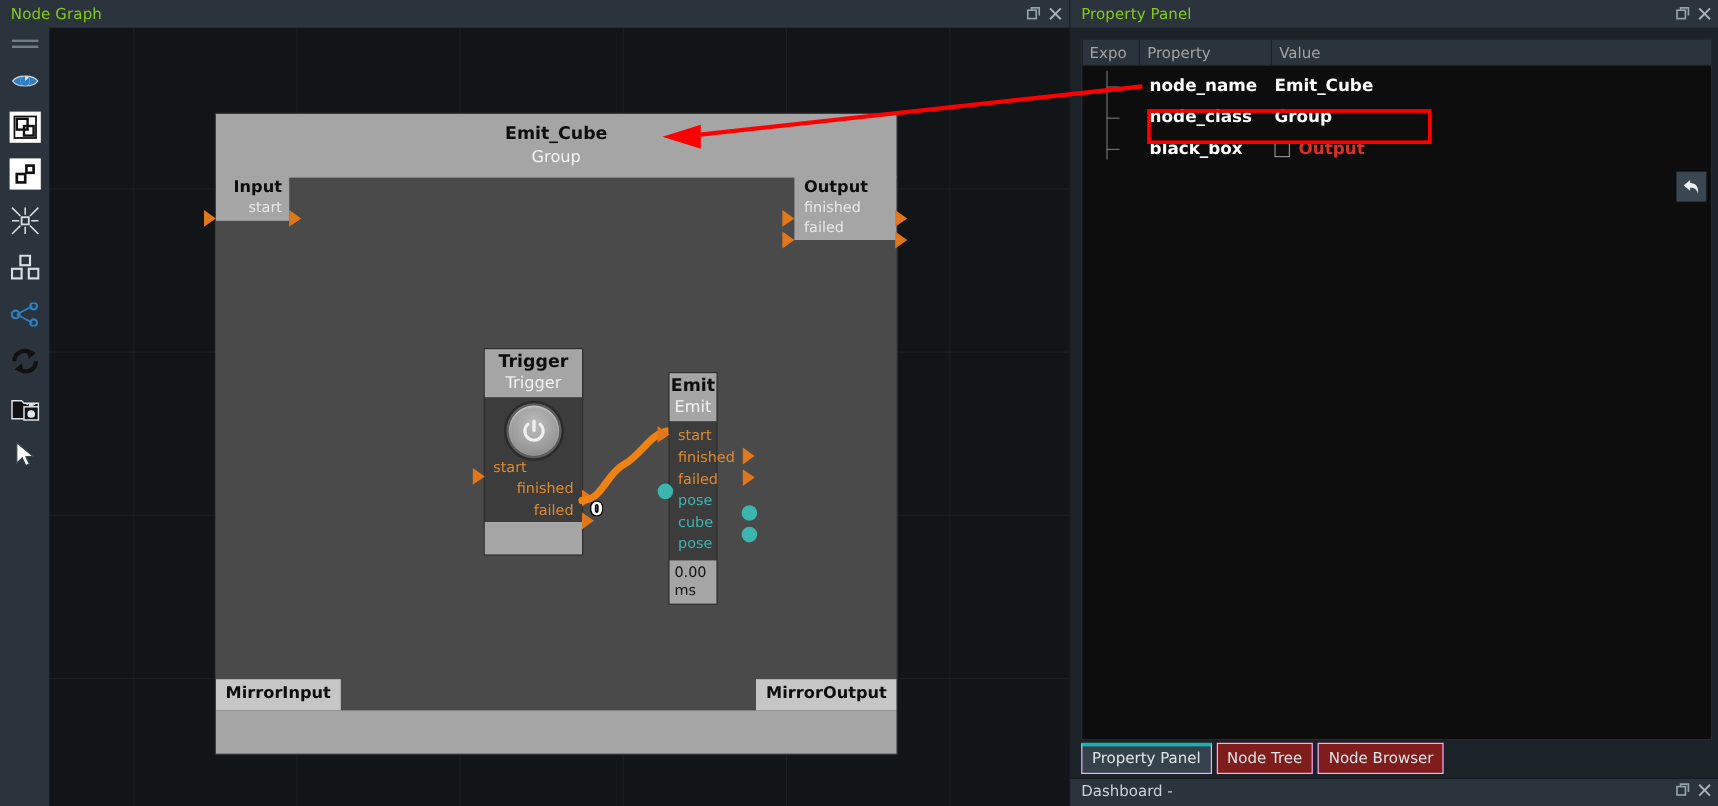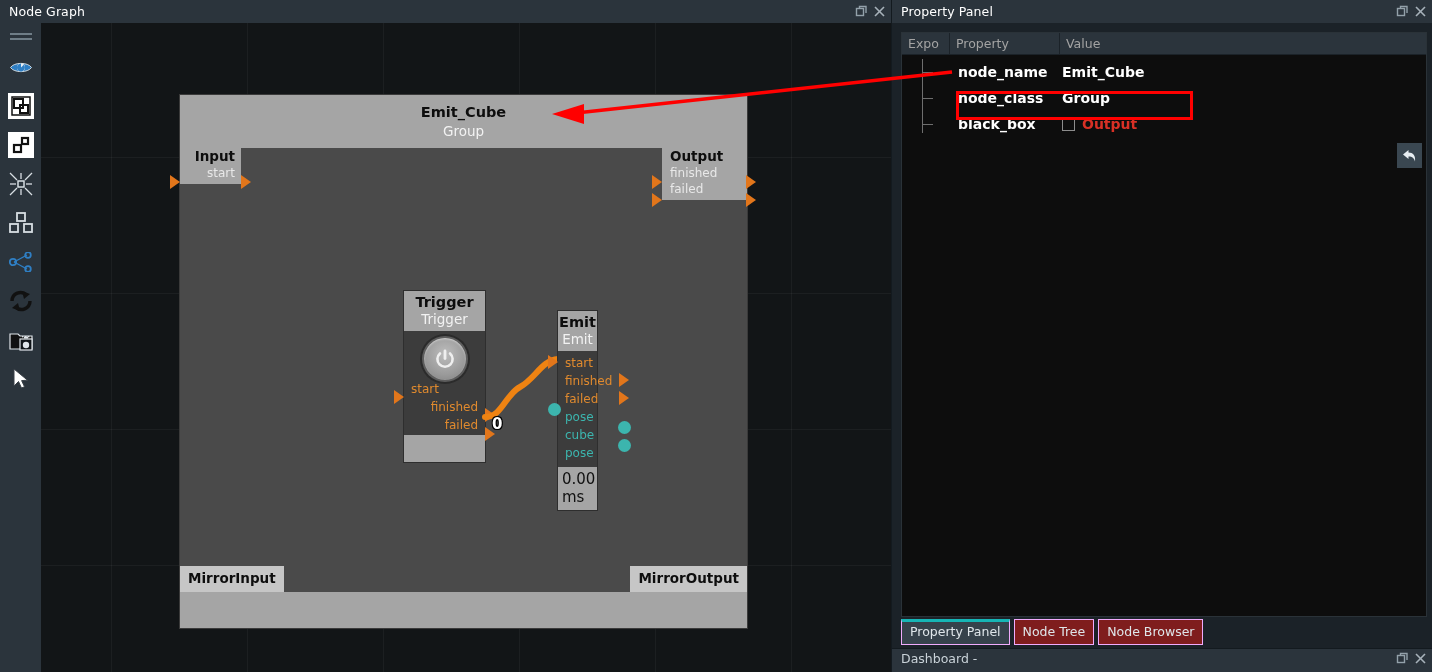--- a/index.html
+++ b/index.html
@@ -23,21 +23,21 @@
     position: relative;
     width: 891px; height: 672px;
     background: #2b343c;
     display: flex; flex-direction: column;
   }
   .panel-titlebar {
     height: 23px;
     background: #2b343c;
     display: flex; align-items: center;
     padding: 0 4px 0 9px;
-    color: #ffffff;
+    color: #84cc16;
     font-size: 12.5px;
     flex: 0 0 auto;
     position: relative;
   }
   .panel-titlebar .title { flex: 1 1 auto; letter-spacing: .1px; }
   .titlebar-btns { display: flex; align-items: center; gap: 3px; }
   .tb-btn {
     width: 15px; height: 15px;
     display: flex; align-items: center; justify-content: center;
     color: #93a1aa;
@@ -195,21 +195,21 @@
   }
   .plabel.r { text-align: right; }
   .plabel.l { text-align: left; }
 
   
   .emit-node { left: 378px; top: 216px; width: 39px; }
   .emit-body { position: relative; padding: 3px 0 5px 0; }
   .plabel.teal { color: #3cb5ae; }
   .emit-time {
     background: #a5a5a5;
-    font-size: 15px; color: #111;
+    font-size: 12px; color: #111;
     padding: 3px 4px 4px 4px;
     line-height: 1.2;
   }
 
   .wirelabel {
     position: absolute;
     font-size: 15px; font-weight: bold; color: #ffffff;
     text-shadow: -1px -1px 0 #000, 1px -1px 0 #000, -1px 1px 0 #000, 1px 1px 0 #000;
   }
 

